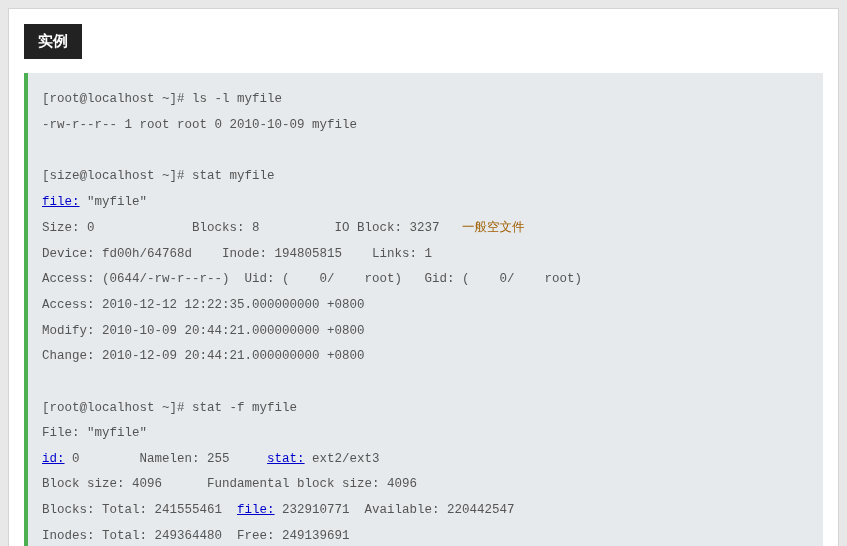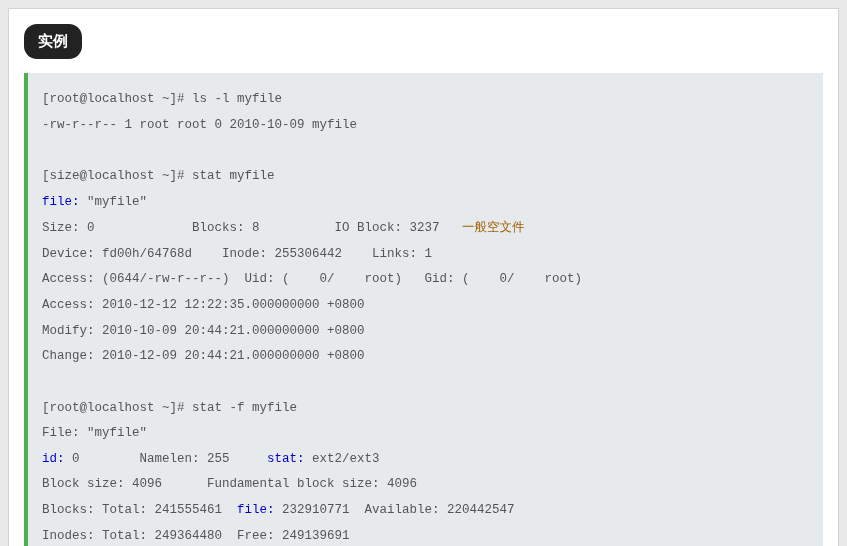--- a/index.html
+++ b/index.html
@@ -17,49 +17,48 @@
   }
   .badge {
     display: inline-block;
     background: #222222;
     color: #ffffff;
     font-weight: bold;
     font-size: 15px;
     padding: 8px 14px;
     margin-bottom: 14px;
     font-family: "Microsoft YaHei", Arial, sans-serif;
-    border-radius: 13px;
   }
   .codeblock {
     background: #e7eaed;
     border-left: 4px solid #4caf50;
     padding: 14px 14px 14px 14px;
     font-family: Consolas, "Courier New", monospace;
     font-size: 12.5px;
     line-height: 2.05;
     color: #555555;
     white-space: pre;
     overflow: hidden;
   }
-  .kw { color: #0000cc; }
+  .kw { color: #0000cc; text-decoration: underline; }
   .cjk { font-family: "Microsoft YaHei", Arial, sans-serif; color:#a16207; }
 </style>
 </head>
 <body>
 
 <div class="container">
   <div class="badge">实例</div>
 
   <div class="codeblock"><span>[root@localhost ~]# ls -l myfile</span>
 <span>-rw-r--r-- 1 root root 0 2010-10-09 myfile</span>
 <span></span>
 <span>[size@localhost ~]# stat myfile</span>
 <span class="kw">file:</span><span> "myfile"</span>
 <span>Size: 0             Blocks: 8          IO Block: 3237   </span><span class="cjk">一般空文件</span>
-<span>Device: fd00h/64768d    Inode: 255306442    Links: 1</span>
+<span>Device: fd00h/64768d    Inode: 194805815    Links: 1</span>
 <span>Access: (0644/-rw-r--r--)  Uid: (    0/    root)   Gid: (    0/    root)</span>
 <span>Access: 2010-12-12 12:22:35.000000000 +0800</span>
 <span>Modify: 2010-10-09 20:44:21.000000000 +0800</span>
 <span>Change: 2010-12-09 20:44:21.000000000 +0800</span>
 <span></span>
 <span>[root@localhost ~]# stat -f myfile</span>
 <span>File: "myfile"</span>
 <span class="kw">id:</span><span> 0        Namelen: 255     </span><span class="kw">stat:</span><span> ext2/ext3</span>
 <span>Block size: 4096      Fundamental block size: 4096</span>
 <span>Blocks: Total: 241555461  </span><span class="kw">file:</span><span> 232910771  Available: 220442547</span>

